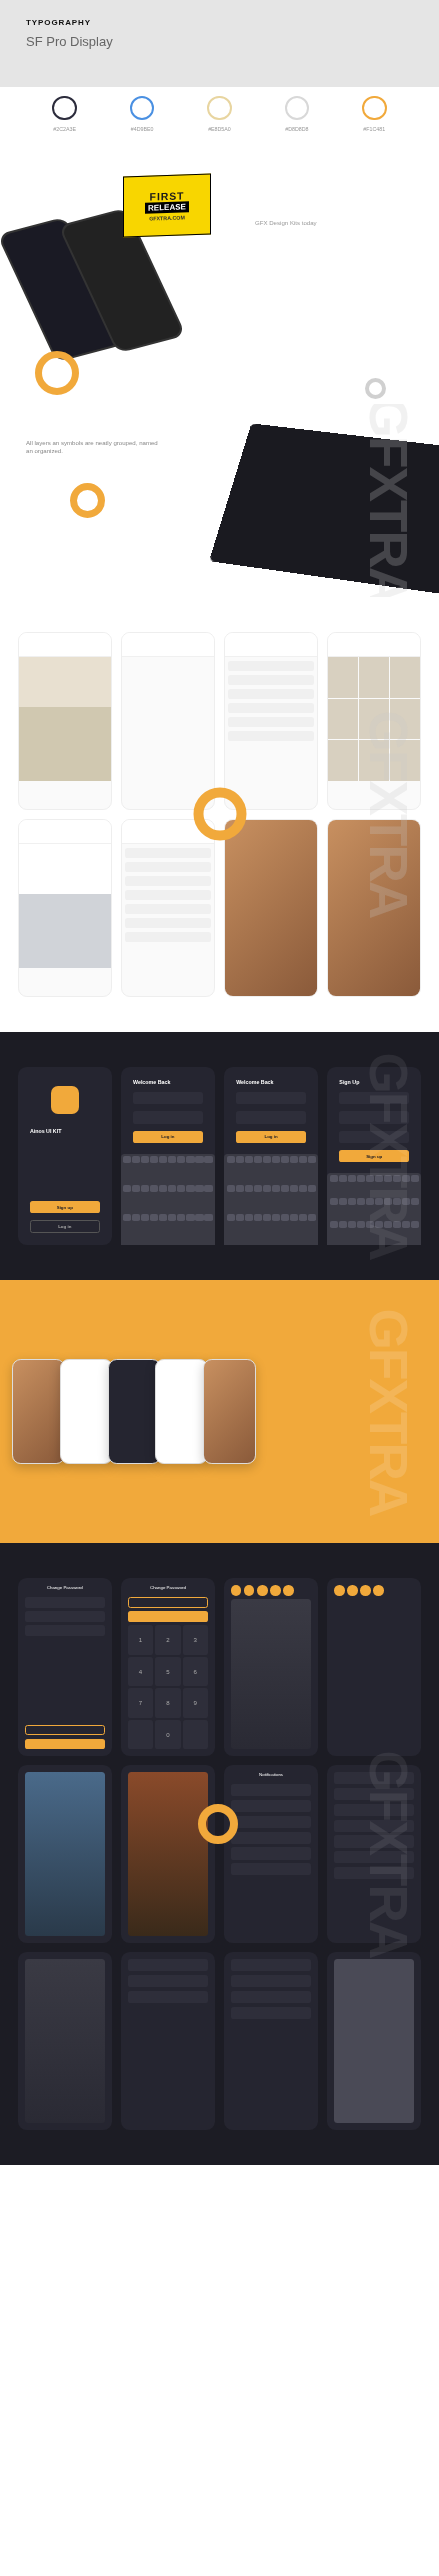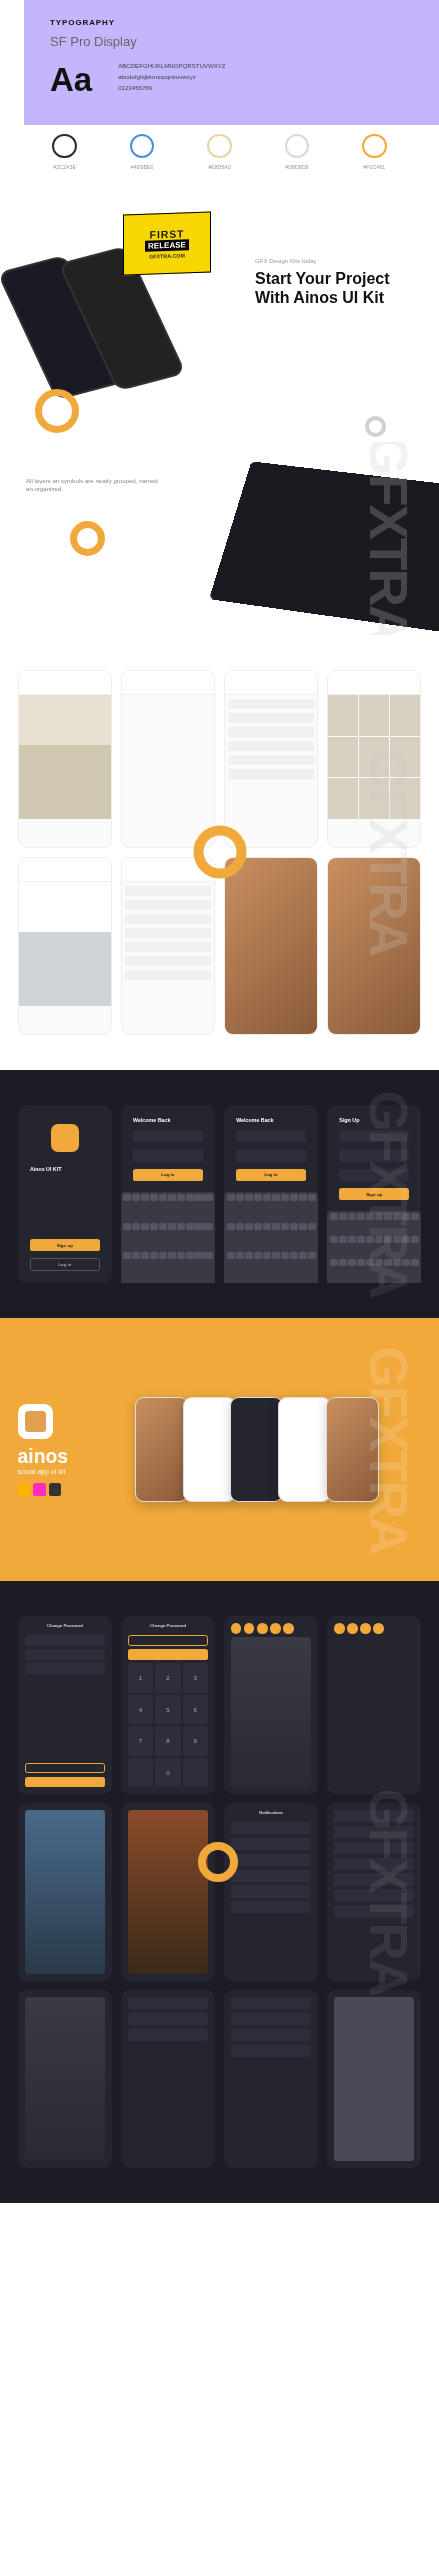--- a/index.html
+++ b/index.html
@@ -1,20 +1,20 @@
 <!DOCTYPE html>
 <html style="font-size:14px"><head>
 <meta charset="utf-8">
 <style>
 * { margin: 0; padding: 0; box-sizing: border-box; }
 body { font-family: -apple-system, BlinkMacSystemFont, sans-serif; width: 439px; background: #fff; color: #1a1a1a; }
 .section { position: relative; }
 
 
-.typo { padding: 17.6px 26px 26px; background: #c4b5fd; margin-left: 24px; }
+.typo { padding: 17.6px 26px 26px; background: #e5e5e5; }
 .typo-label { font-size: 8px; font-weight: 700; letter-spacing: 0.9px; color: #111; margin-bottom: 7px; }
 .typo-font { font-size: 13px; color: #666; margin-bottom: 12.3px; }
 .typo-row { display: flex; align-items: flex-start; gap: 26px; }
 .typo-sample { font-size: 33px; font-weight: 600; color: #111; }
 .typo-abc { font-size: 6.1px; color: #444; line-height: 1.8; }
 
 
 .swatches { display: flex; justify-content: space-around; padding: 8.8px 26px 26px; align-items: flex-end; }
 .swatch { text-align: center; }
 .swatch-circle { width: 24.6px; height: 24.6px; border-radius: 50%; margin: 0 auto 5.3px; border: 2.6px solid; position: relative; }
@@ -106,28 +106,20 @@
 .dk-numpad { display:grid; grid-template-columns:repeat(3,1fr); gap:1.8px; flex:1; }
 .dk-numpad > div { background:#2e2e3a; border-radius:2.6px; display:flex; align-items:center; justify-content:center; font-size:6.1px; color:#aaa; }
 .dark-grid .ring2 { position:absolute; left:45%; top:42%; width:40px; height:40px; border:8.8px solid #f1a93b; border-radius:50%; z-index:2; }
 </style>
 </head>
 <body>
 
 <div class="section typo">
   <div class="typo-label">TYPOGRAPHY</div>
   <div class="typo-font">SF Pro Display</div>
-  <div class="typo-row">
-    <div class="typo-sample">Aa</div>
-    <div class="typo-abc">
-      <div>ABCDEFGHIJKLMNOPQRSTUVWXYZ</div>
-      <div>abcdefghijklmnopqrstuvwxyz</div>
-      <div>0123456789</div>
-    </div>
-  </div>
 </div>
 
 <div class="section swatches">
   <div class="swatch">
       <div class="swatch-circle swatch-1"></div>
       <div class="swatch-hex">#2C2A3E</div>
     </div>
   <div class="swatch">
       <div class="swatch-circle swatch-2"></div>
       <div class="swatch-hex">#4D9BE0</div>
@@ -151,21 +143,20 @@
     <div class="b1">FIRST</div>
     <div class="b2">RELEASE</div>
     <div class="url">GFXTRA.COM</div>
   </div>
   <div class="hero-phones">
     <div class="phone-iso p1"></div>
     <div class="phone-iso p2"></div>
   </div>
   <div class="hero-text">
     <div class="hero-sub">GFX Design Kits today</div>
-    <div class="hero-title">Start Your Project With Ainos UI Kit</div>
   </div>
   <div class="ring r1"></div>
   <div class="ring r2"></div>
 </div>
 
 <div class="section hq">
   <div class="watermark">GFXTRA</div>
   <div class="hq-desc">All layers an symbols are neatly grouped, named an organized.</div>
   <div class="hq-panel"></div>
   <div class="hq-ring"></div>
@@ -352,30 +343,20 @@
         <div></div>
         <div></div>
         <div></div>
         <div></div>
       </div>
   </div>
 </div>
 
 <div class="section ainos">
   <div class="watermark" style="color:rgba(255,255,255,0.15)">GFXTRA</div>
-  <div class="ainos-brand">
-    <div class="ainos-logo"></div>
-    <div class="ainos-name">ainos</div>
-    <div class="ainos-tag">social app ui kit</div>
-    <div class="ainos-badges">
-      <span style="background:#fdb300"></span>
-      <span style="background:#ff2bc2"></span>
-      <span style="background:#333"></span>
-    </div>
-  </div>
   <div class="ainos-screens">
     <div class="ph photo"></div>
     <div class="ph"></div>
     <div class="ph dark"></div>
     <div class="ph"></div>
     <div class="ph photo"></div>
   </div>
 </div>
 
 <div class="section dark-grid">

